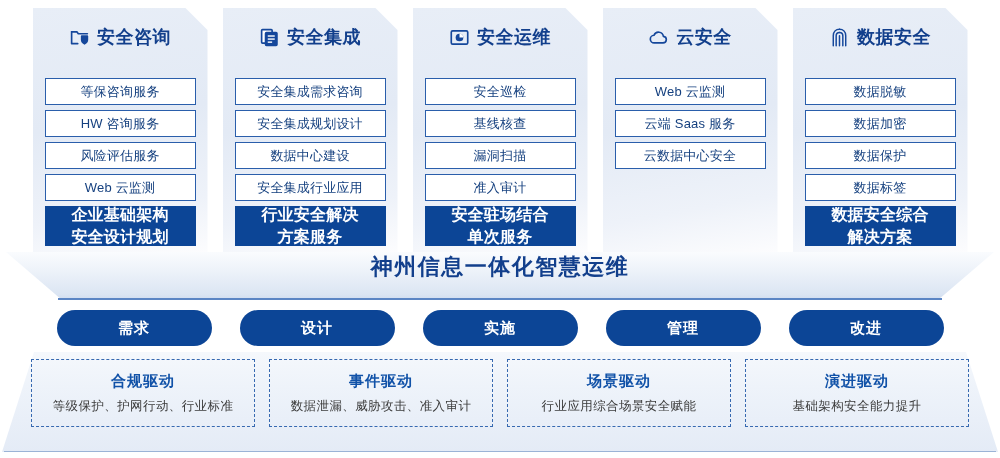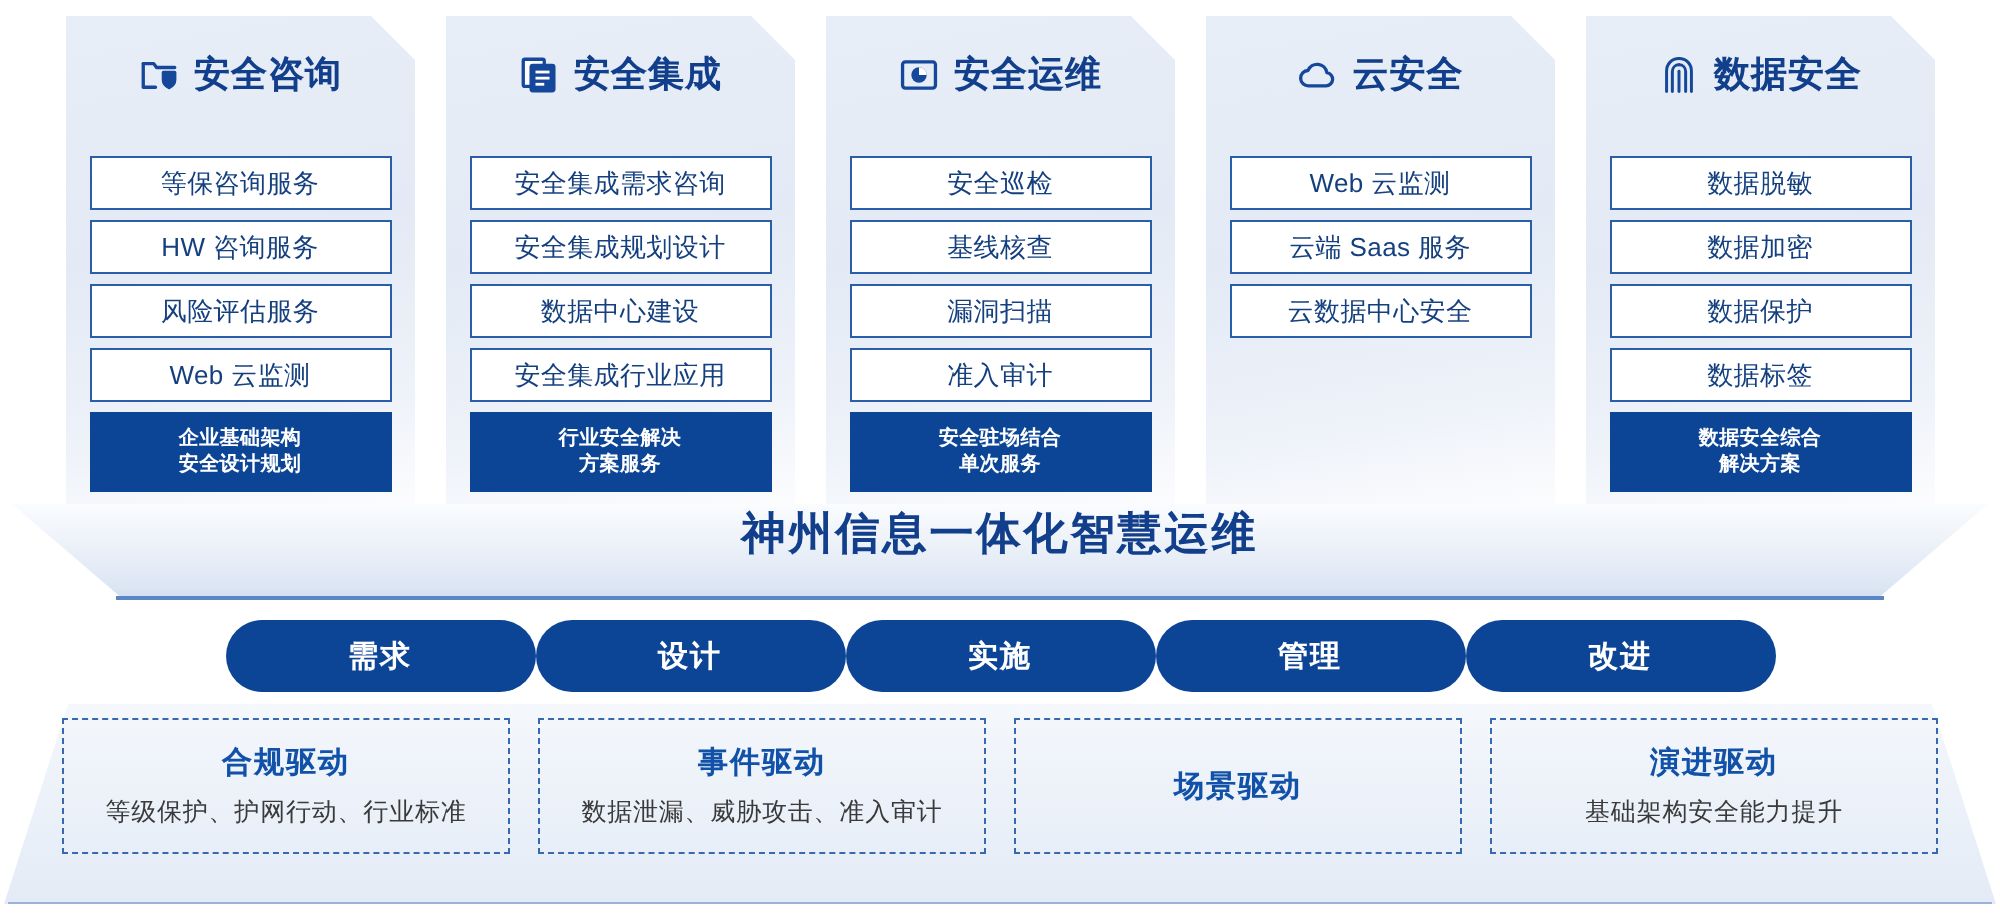--- a/index.html
+++ b/index.html
@@ -85,21 +85,21 @@
   .item-box.highlight {
     background: #0c4596;
     border-color: #0c4596;
     color: #ffffff;
     font-weight: bold;
     height: 40px;
     flex-direction: column;
     justify-content: center;
     line-height: 1.35;
     margin-top: 1px;
-    font-size: 10px;
+    font-size: 16px;
   }
   .item-box.highlight span { display: block; }
 
   
   .banner-wrap {
     position: absolute;
     left: 0;
     top: 252px;
     width: 1000px;
     height: 48px;
@@ -134,20 +134,21 @@
 
   
   .pills-row {
     position: absolute;
     left: 0;
     top: 310px;
     width: 1000px;
     height: 36px;
     display: flex;
     justify-content: center;
+    gap: 28px;
   }
   .pill {
     width: 155px;
     height: 36px;
     border-radius: 18px;
     background: #0c4596;
     color: #ffffff;
     font-size: 15px;
     font-weight: bold;
     letter-spacing: 1px;
@@ -348,20 +349,21 @@
         <div class="driver-desc">等级保护、护网行动、行业标准</div>
       </div>
 
       <div class="driver-card">
         <div class="driver-title">事件驱动</div>
         <div class="driver-desc">数据泄漏、威胁攻击、准入审计</div>
       </div>
 
       <div class="driver-card">
         <div class="driver-title">场景驱动</div>
+        <div class="driver-desc">行业应用综合场景安全赋能</div>
       </div>
 
       <div class="driver-card">
         <div class="driver-title">演进驱动</div>
         <div class="driver-desc">基础架构安全能力提升</div>
       </div>
 
     </div>
   </div>
 

